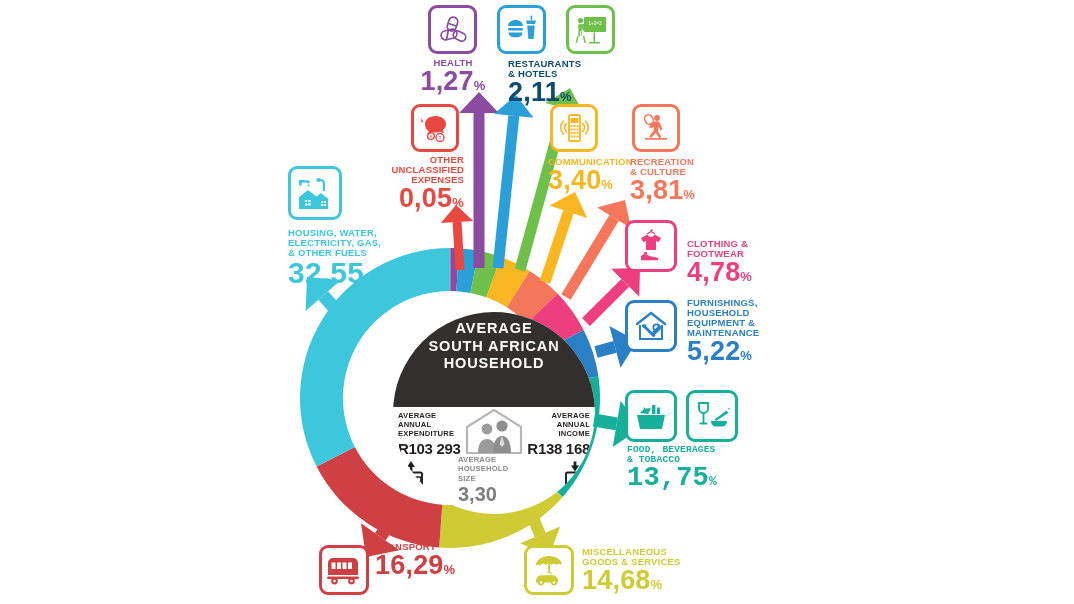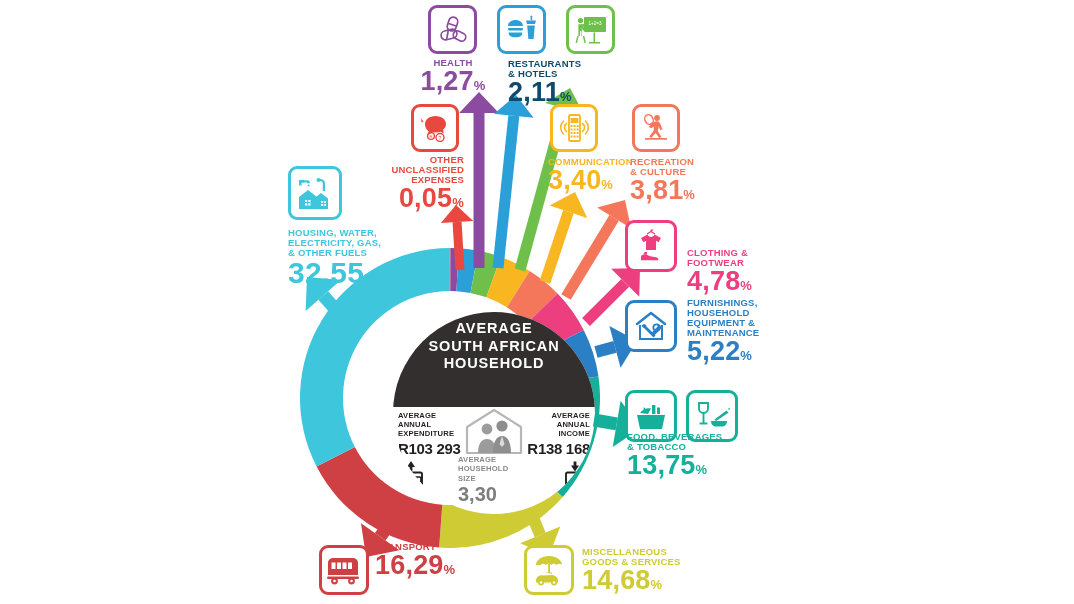--- a/index.html
+++ b/index.html
@@ -281,21 +281,21 @@
     <svg width="34" height="34" viewBox="0 0 34 34">
       <g stroke="#ed3e80" stroke-width="1.4" fill="none">
         <path d="M17 2.5c0-1.3 1-2 2-1.3"></path>
           <path d="M13 5l4-2.5 4 2.5"></path>
       </g>
       <path d="M13.5 5.5 L7 9l2.4 4.2 2.6-1.4V21h10v-9.2l2.6 1.4L27 9l-6.5-3.5c-.6 1.6-2 2.5-3.5 2.5s-2.9-.9-3.5-2.5z" fill="#ed3e80"></path>
       <path d="M7 28c0-1.4 1-2.3 2.4-2.3h3.4l3.5 1.6 5.6 1c1.5.3 2.3.9 2.3 2.1v.9H7z" fill="#ed3e80"></path>
       <path d="M9.6 25.7c0-1.6.6-2.6 2-2.6h1.4v2.6z" fill="#ed3e80"></path>
     </svg>
   </div>
-  <div class="lbl" style="left:687px;top:248px;width:110px;color:#ed3e80;">
+  <div class="lbl" style="left:687px;top:239px;width:110px;color:#ed3e80;">
     <span class="cap">CLOTHING &amp;</span>
     <span class="cap">FOOTWEAR</span>
     <span class="pct">4,78</span><span class="sym">%</span>
   </div>
 
   <div class="iconbox" style="left:625px;top:300px;width:52px;height:52px;color:#2b7fc4;">
     <svg width="34" height="32" viewBox="0 0 34 32">
       <path d="M17 3 L31 14 M17 3 L3 14" stroke="#2b7fc4" stroke-width="2.4" fill="none" stroke-linecap="round"></path>
       <path d="M6 15v14h22V15" stroke="#2b7fc4" stroke-width="2" fill="none"></path>
       <g fill="#2b7fc4">
@@ -332,21 +332,21 @@
         <line x1="9.5" y1="13" x2="9.5" y2="23"></line>
         <line x1="5.5" y1="23.5" x2="13.5" y2="23.5"></line>
       </g>
       <g fill="#16b09a">
         <path d="M17 21h16c0 3.5-2 5.5-5.5 5.5h-5C19 26.5 17 24.5 17 21z"></path>
         <path d="M20.5 19.5l12-9 2 2.2-12.5 8.4z"></path>
         <path d="M33.8 9l2.2-1.5-.7 2.6z"></path>
       </g>
     </svg>
   </div>
-  <div class="lbl" style="left:627px;top:432px;width:120px;color:#16b09a;">
+  <div class="lbl" style="left:627px;top:445px;width:120px;color:#16b09a;font-family:Liberation Mono, monospace;">
     <span class="cap">FOOD, BEVERAGES</span>
     <span class="cap">&amp; TOBACCO</span>
     <span class="pct">13,75</span><span class="sym">%</span>
   </div>
 
   <div class="iconbox" style="left:524px;top:545px;width:50px;height:50px;color:#cfcb34;">
     <svg width="34" height="32" viewBox="0 0 34 32">
       <g fill="#cfcb34">
         <path d="M4 11c0-5 5.8-9 13-9s13 4 13 9c-1.8-1.8-3.6-1.8-5.4 0-1.8-1.8-3.6-1.8-5.4 0-1.8-1.8-3.6-1.8-5.4 0-1.8-1.8-3.6-1.8-5.4 0z"></path>
         <rect x="16.2" y="10" width="1.8" height="9"></rect>

